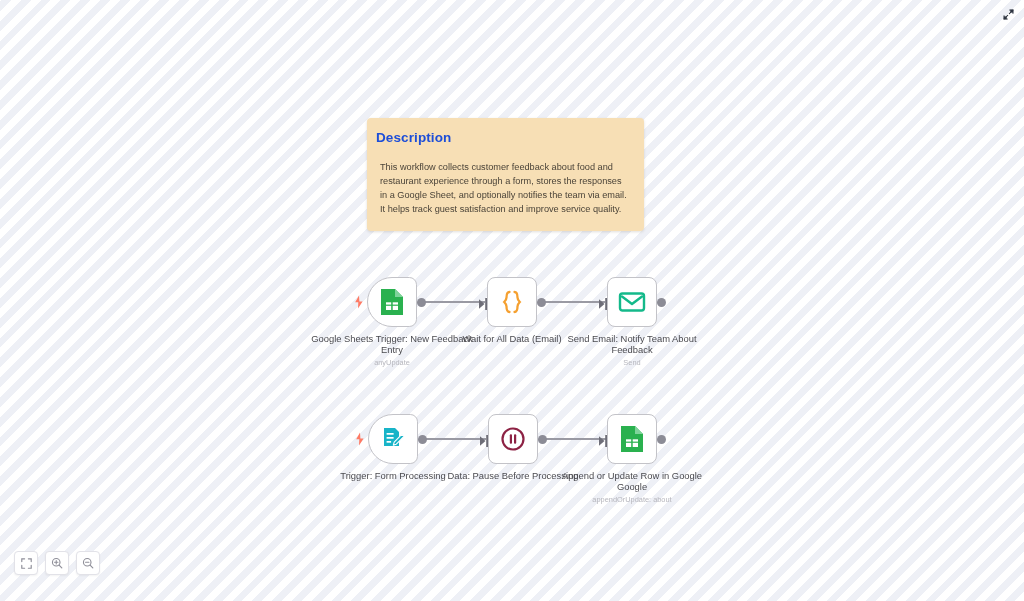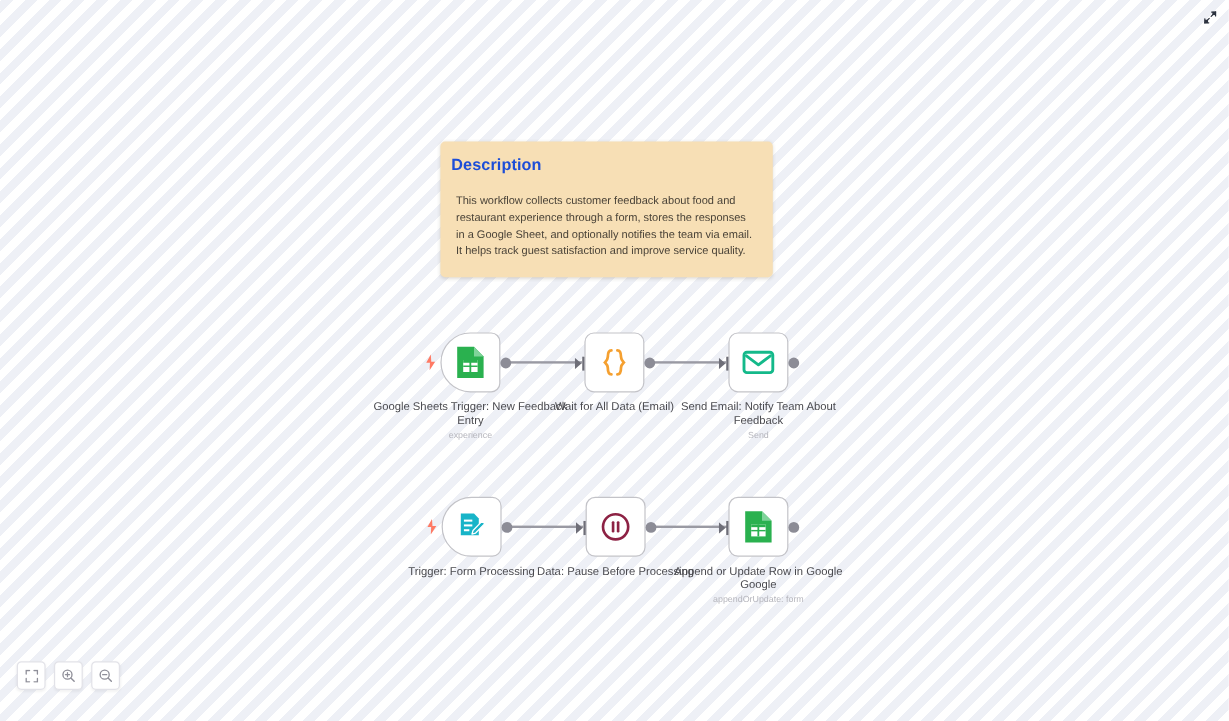--- a/index.html
+++ b/index.html
@@ -213,21 +213,21 @@
         <path d="M2 1h14l8 8v18H2z" fill="#2ab14f"></path>
         <path d="M16 1l8 8h-8z" fill="#7fd39a"></path>
         <rect x="7" y="12" width="12" height="10" fill="#ffffff"></rect>
         <rect x="7" y="12" width="12" height="2.3" fill="#2ab14f"></rect>
         <rect x="12.2" y="12" width="1.5" height="10" fill="#2ab14f"></rect>
         <rect x="7" y="16.6" width="12" height="1.2" fill="#2ab14f"></rect>
       </svg>
     </div>
     <div class="port-out"></div>
     <div class="node-label">Google Sheets Trigger: New Feedback Entry</div>
-    <div class="node-sub" style="top:56px;">experience</div>
+    <div class="node-sub" style="top:56px;">anyUpdate</div>
   </div>
 
   <div class="node-wrap" style="left:512px; top:302px;">
     <div class="port-in">
       <svg width="10" height="12" viewBox="0 0 10 12">
         <path d="M0 1.2 5.5 6 0 10.8z" fill="#6e6e78"></path>
         <rect x="6.2" y="0" width="2.2" height="12" fill="#6e6e78"></rect>
       </svg>
     </div>
     <div class="node-box">
@@ -317,21 +317,21 @@
         <path d="M2 1h14l8 8v18H2z" fill="#2ab14f"></path>
         <path d="M16 1l8 8h-8z" fill="#7fd39a"></path>
         <rect x="7" y="12" width="12" height="10" fill="#ffffff"></rect>
         <rect x="7" y="12" width="12" height="2.3" fill="#2ab14f"></rect>
         <rect x="12.2" y="12" width="1.5" height="10" fill="#2ab14f"></rect>
         <rect x="7" y="16.6" width="12" height="1.2" fill="#2ab14f"></rect>
       </svg>
     </div>
     <div class="port-out"></div>
     <div class="node-label">Append or Update Row in Google Google</div>
-    <div class="node-sub" style="top:56px;">appendOrUpdate: form</div>
+    <div class="node-sub" style="top:56px;">appendOrUpdate: about</div>
   </div>
 
   <div class="toolbar">
     <div class="tb-btn">
       <svg width="11" height="11" viewBox="0 0 14 14">
         <path d="M1 4.6V1h3.6M9.4 1H13v3.6M13 9.4V13H9.4M4.6 13H1V9.4" fill="none" stroke="#8f8f99" stroke-width="1.5" stroke-linecap="round"></path>
       </svg>
     </div>
     <div class="tb-btn">
       <svg width="12" height="12" viewBox="0 0 14 14">

